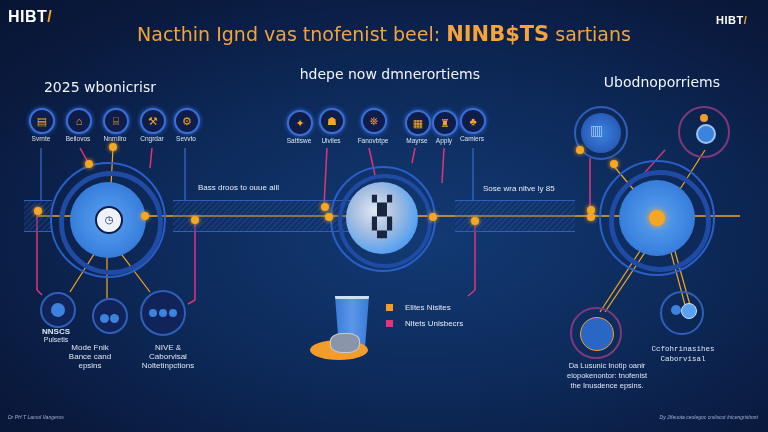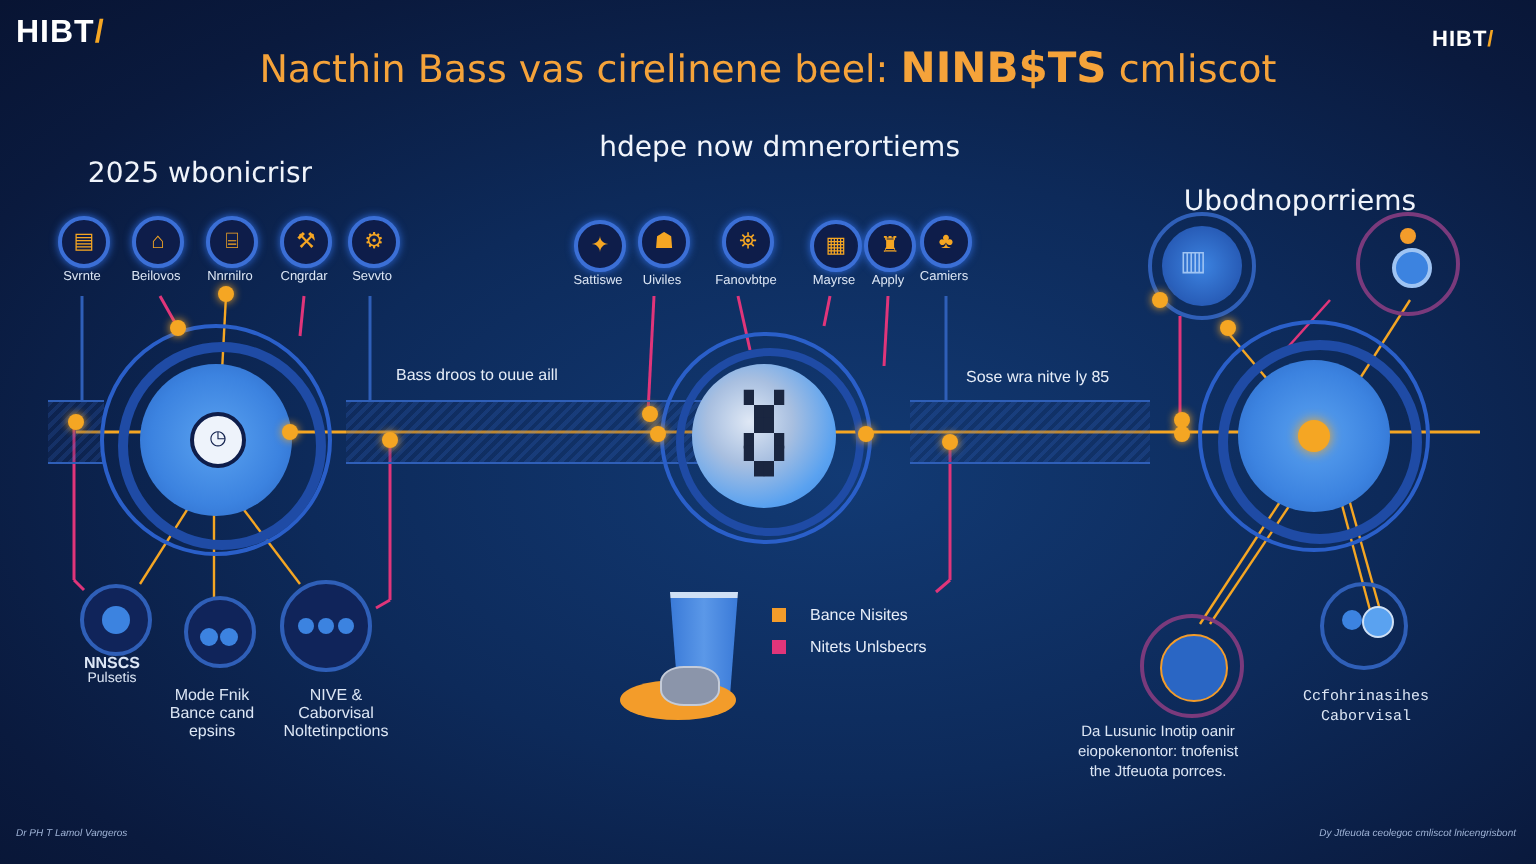--- a/index.html
+++ b/index.html
@@ -30,21 +30,21 @@
 </head>
 <body>
 
 <div class="abs logo" style="left:8px; top:8px; font-size:16px;">
   <span>HIBT</span><span class="slash">/</span>
 </div>
 <div class="abs logo" style="left:716px; top:14px; font-size:11px;">
   <span>HIBT</span><span class="slash">/</span>
 </div>
 <div class="abs title">
-  <span>Nacthin Bass vas cirelinene beel: </span><span class="em">NINB$TS</span><span> cmliscot</span>
+  <span>Nacthin Ignd vas tnofenist beel: </span><span class="em">NINB$TS</span><span> sartians</span>
 </div>
 
 <svg class="abs" style="left:0;top:0;" width="768" height="432">
 
   <line x1="38" y1="216" x2="740" y2="216" stroke="#f5a623" stroke-width="1.6"></line>
 
   <line x1="41" y1="148" x2="41" y2="200" stroke="#2f5fb8" stroke-width="1.5"></line>
   <line x1="185" y1="148" x2="185" y2="200" stroke="#2f5fb8" stroke-width="1.5"></line>
   <line x1="80" y1="148" x2="89" y2="164" stroke="#e0357a" stroke-width="1.5"></line>
   <line x1="113" y1="148" x2="108" y2="242" stroke="#f5a623" stroke-width="1.2"></line>
@@ -136,21 +136,21 @@
 <div class="abs orb-ring" style="left:140px; top:290px; width:42px; height:42px; border-color:#2f5fb8; background:#10245a;">
   <div class="abs" style="left:7px; top:17px; width:8px; height:8px; border-radius:50%; background:#3c83e0;"></div>
   <div class="abs" style="left:17px; top:17px; width:8px; height:8px; border-radius:50%; background:#3c83e0;"></div>
   <div class="abs" style="left:27px; top:17px; width:8px; height:8px; border-radius:50%; background:#3c83e0;"></div>
 </div>
 
 <div class="abs small-text" style="left:26px; top:327px; width:60px;">
   <div style="font-weight:bold; font-size:8px;">NNSCS</div>
   <div>Pulsetis</div>
 </div>
-<div class="abs small-text" style="left:76px; top:343px; width:60px; font-size:8px;">
+<div class="abs small-text" style="left:60px; top:343px; width:60px; font-size:8px;">
   <div>Mode Fnik</div>
   <div>Bance cand</div>
   <div>epsins</div>
 </div>
 <div class="abs small-text" style="left:132px; top:343px; width:72px; font-size:8px;">
   <div>NIVE &amp;</div>
   <div>Caborvisal</div>
   <div>Noltetinpctions</div>
 </div>
 
@@ -209,29 +209,29 @@
 <div class="dot" style="left:429px; top:213px;"></div>
 <div class="dot" style="left:471px; top:217px;"></div>
 
 <div class="abs" style="left:335px; top:296px; width:34px; height:50px; background:linear-gradient(90deg,#3a7ad8,#5b98e8,#3a7ad8); clip-path:polygon(0 0,100% 0,88% 100%,12% 100%); border-top:3px solid #cfe0f5;"></div>
 <div class="abs" style="left:310px; top:340px; width:58px; height:20px; border-radius:50%; background:#f39c2a;"></div>
 <div class="abs" style="left:330px; top:333px; width:28px; height:18px; border-radius:40%; background:#8b95aa; border:1px solid #c4cbd8;"></div>
 
 <div class="abs" style="left:386px; top:299px; width:130px;">
   <div class="legend-item">
     <span class="legend-swatch" style="background:#f39c2a;"></span>
-    <span>Bance Nisites</span>
+    <span>Elites Nisites</span>
   </div>
   <div class="legend-item">
     <span class="legend-swatch" style="background:#e0357a;"></span>
     <span>Nitets Unlsbecrs</span>
   </div>
 </div>
 
-<div class="abs sec-title" style="left:580px; top:93px; width:140px;">Ubodnoporriems</div>
+<div class="abs sec-title" style="left:580px; top:74px; width:140px;text-align:right;">Ubodnoporriems</div>
 
 <div class="abs orb-ring" style="left:574px; top:106px; width:50px; height:50px; border-color:#2f5fb8;">
   <div class="abs orb-core" style="left:5px; top:5px; width:40px; height:40px; background:radial-gradient(circle,#3c83e0 0%,#1f4ba5 100%);"></div>
   <div class="abs" style="left:14px; top:14px; font-size:14px; color:#9fc4f3;">▥</div>
 </div>
 <div class="dot" style="left:576px; top:146px;"></div>
 <div class="dot" style="left:610px; top:160px;"></div>
 
 <div class="abs orb-ring" style="left:678px; top:106px; width:48px; height:48px; border-color:#7a3a7c;">
   <div class="abs" style="left:16px; top:16px; width:16px; height:16px; border-radius:50%; background:#3c83e0; border:2px solid #9fc4f3;"></div>
@@ -247,24 +247,24 @@
 <div class="dot" style="left:587px; top:213px;"></div>
 
 <div class="abs orb-ring" style="left:570px; top:307px; width:48px; height:48px; border-color:#7a3a7c;">
   <div class="abs" style="left:8px; top:8px; width:32px; height:32px; border-radius:50%; background:#2a66c4; border:1px solid #f39c2a;"></div>
 </div>
 <div class="abs orb-ring" style="left:660px; top:291px; width:40px; height:40px; border-color:#2f5fb8;">
   <div class="abs" style="left:9px; top:12px; width:10px; height:10px; border-radius:50%; background:#3c83e0;"></div>
   <div class="abs" style="left:19px; top:10px; width:14px; height:14px; border-radius:50%; background:#5aa2f0; border:1px solid #cfe0f5;"></div>
 </div>
 
-<div class="abs small-text" style="left:524px; top:361px; width:110px; font-size:7.5px; line-height:10px;">
+<div class="abs small-text" style="left:552px; top:361px; width:110px; font-size:7.5px; line-height:10px;">
   <div>Da Lusunic Inotip oanir</div>
   <div>eiopokenontor: tnofenist</div>
-  <div>the Jtfeuota porrces.</div>
+  <div>the Inusdence epsins.</div>
 </div>
 <div class="abs small-text" style="left:650px; top:344px; width:66px; font-size:7.5px; line-height:10px;font-family:Liberation Mono, monospace;">
   <div>Ccfohrinasihes</div>
   <div>Caborvisal</div>
 </div>
 
 <div class="abs footer" style="left:8px; top:414px;">Dr PH T Lamol Vangeros</div>
 <div class="abs footer" style="right:10px; top:414px;">Dy Jtfeuota ceolegoc cmliscot lnicengrisbont</div>
 
 </body></html>

